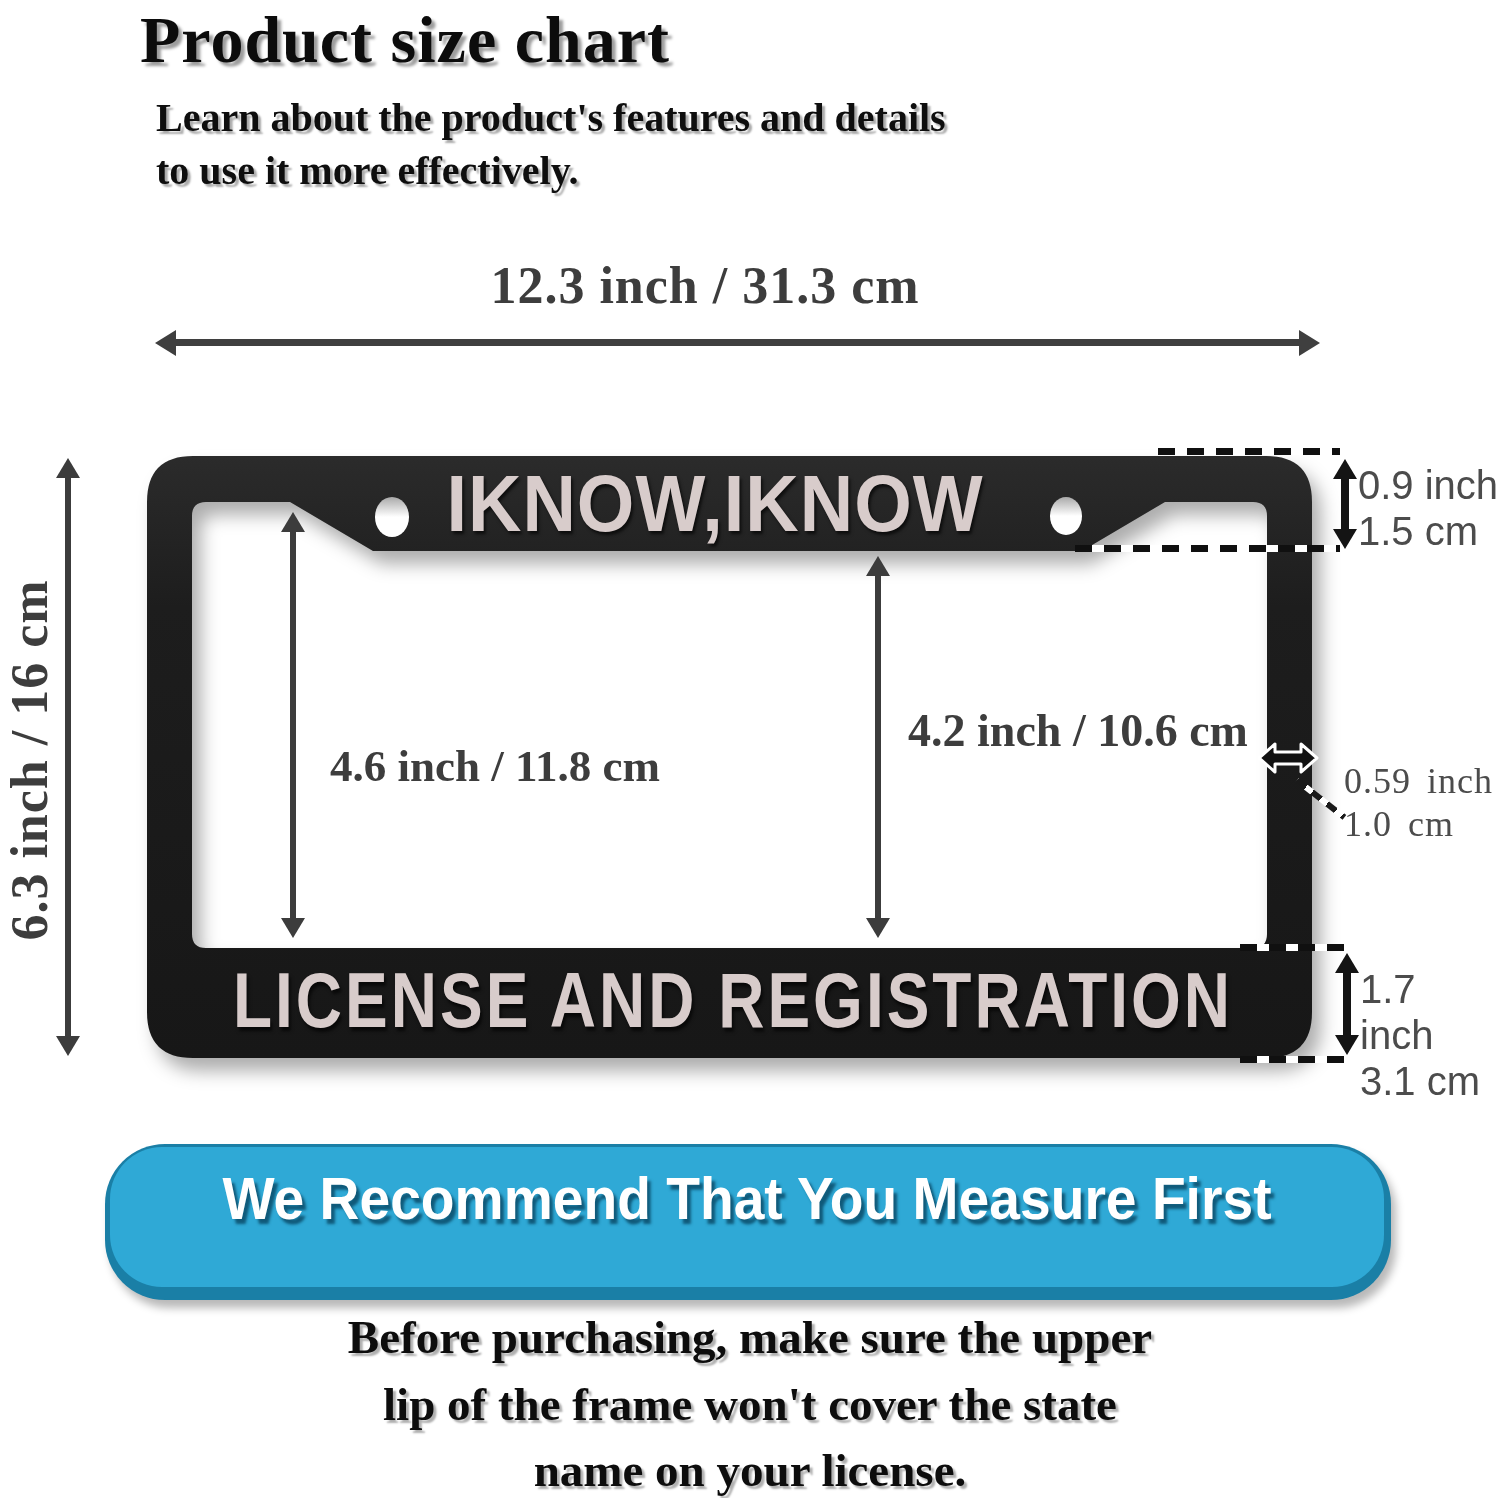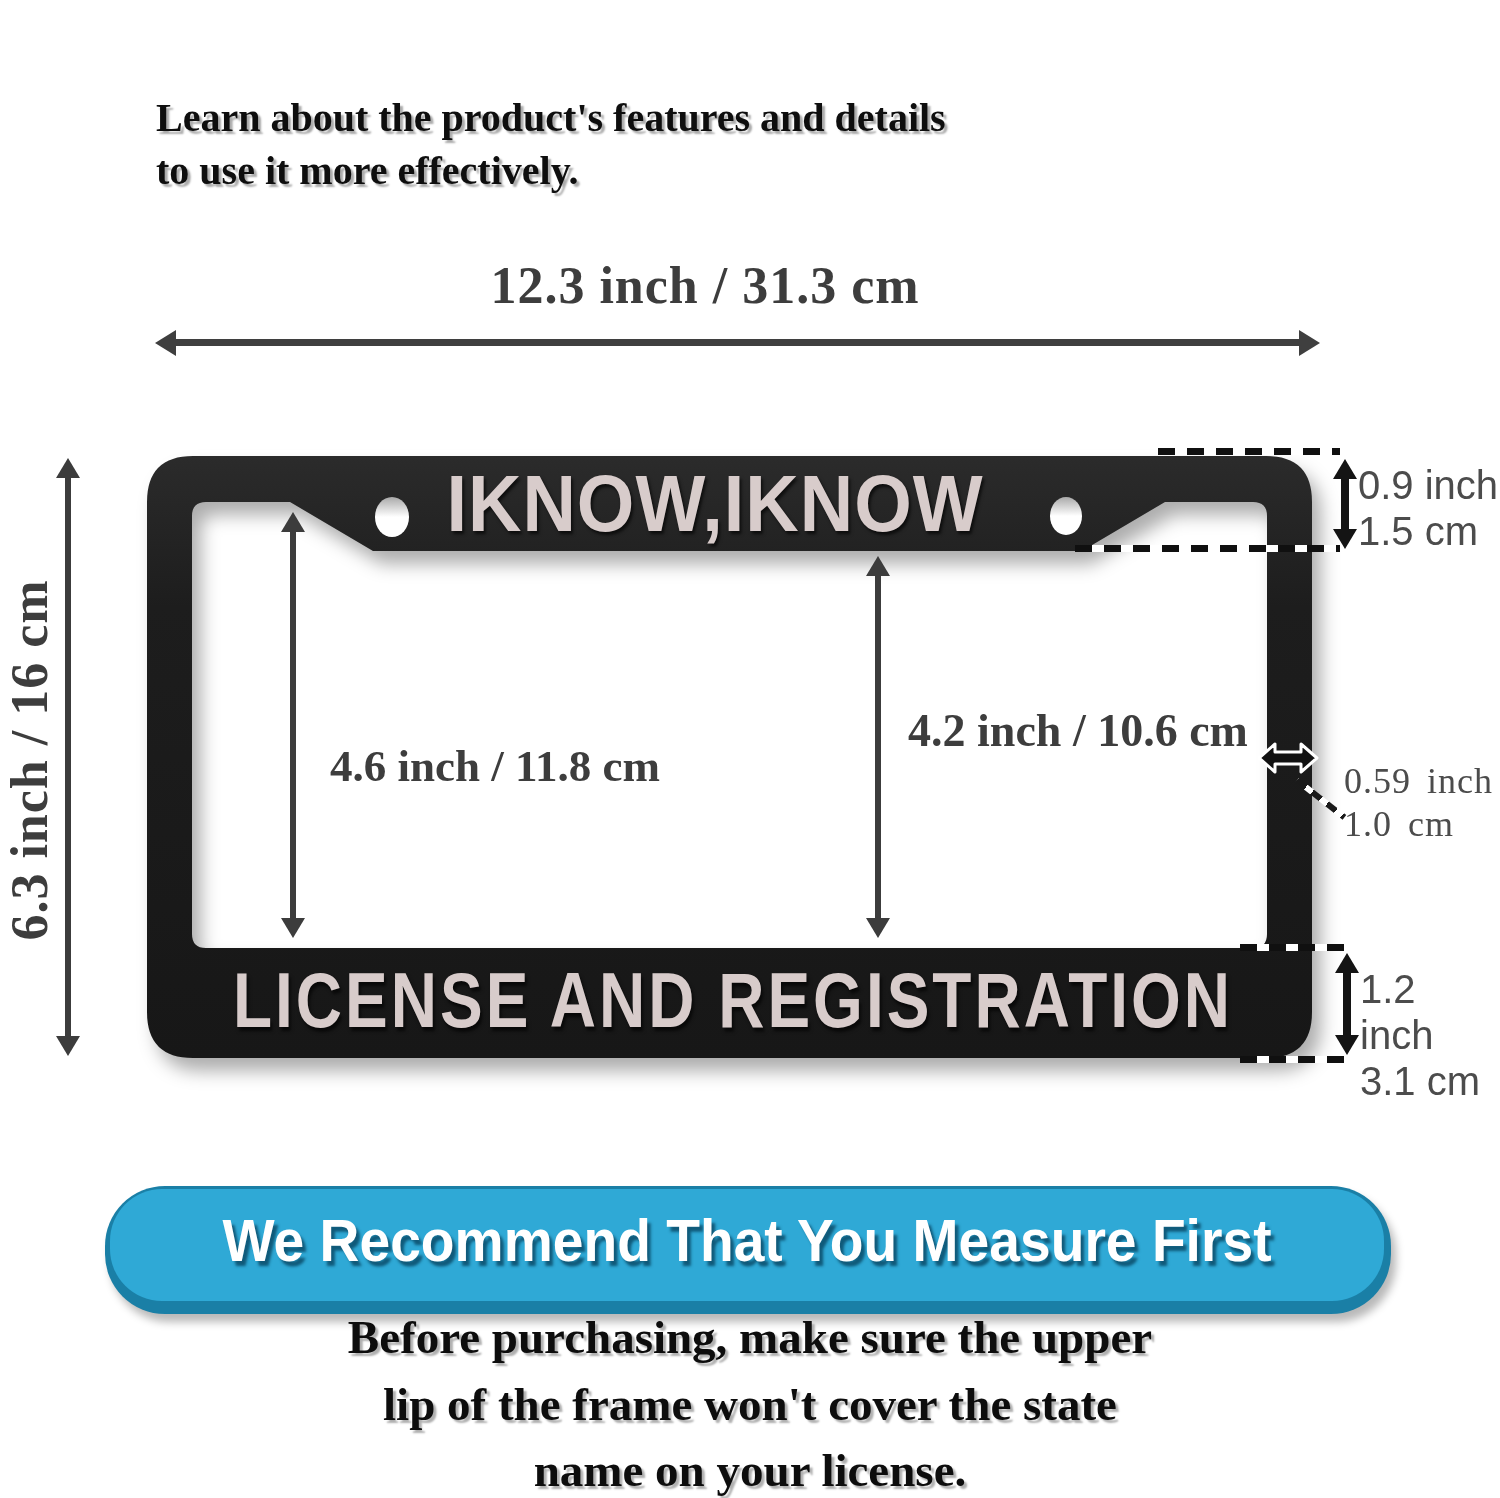--- a/index.html
+++ b/index.html
@@ -63,21 +63,21 @@
     position:absolute;color:var(--frame-text,#d8cccb);
     font-family:"Liberation Sans",sans-serif;font-weight:700;text-align:center;
     text-shadow:2px 3px 3px rgba(0,0,0,.65);
   }
   .frame-text.top{left:380px;top:458px;width:670px;height:92px;line-height:92px;
     font-size:74px;letter-spacing:1px;transform:scaleY(1.08);}
   .frame-text.bottom{left:190px;top:950px;width:1086px;height:100px;line-height:100px;
     font-size:64px;letter-spacing:3px;transform:scaleY(1.22);}
   
   .banner{
-    position:absolute;left:105px;top:1186px;width:1286px;height:128px;
+    position:absolute;left:105px;top:1144px;width:1286px;height:156px;
     border-radius:60px;background:var(--banner-edge,#1a7fa6);
     box-shadow:5px 8px 9px rgba(0,0,0,.28);
   }
   .banner-inner{
     position:absolute;left:5px;top:3px;right:7px;bottom:13px;border-radius:52px;
     background:var(--accent-blue,#2fa9d6);
   }
   .banner-text{
     position:absolute;left:0;top:0;width:100%;height:104px;line-height:104px;
     text-align:center;color:#ffffff;font-family:"Liberation Sans",sans-serif;
@@ -89,20 +89,21 @@
     position:absolute;left:150px;top:1304px;width:1200px;margin:0;
     font-size:47px;font-weight:700;color:#0d0d0d;text-align:center;line-height:1.42;
     white-space:pre-line;text-shadow:3px 3px 2px #b0b0b0;
   }
 </style>
 </head>
 <body>
 
 <div class="page">
 
+  <h1 class="title">Product size chart</h1>
   <p class="subtitle">Learn about the product's features and details
 to use it more effectively.</p>
 
   <div class="dim-label lbl-width">12.3 inch / 31.3 cm</div>
   <div class="harrow" style="left:175px;top:339px;width:1125px;"></div>
 
   <div class="dim-label lbl-height">6.3 inch / 16 cm</div>
   <div class="varrow" style="left:65px;top:477px;height:560px;"></div>
 
   <svg class="frame-svg" width="1185" height="620" viewBox="140 450 1185 620">
@@ -147,21 +148,21 @@
   <div class="leader" style="left:1299px;top:778px;"></div>
   <div class="side-label mono-label" style="left:1344px;top:760px;">
     <div>0.59 inch</div>
     <div>1.0 cm</div>
   </div>
 
   <div class="dashline" style="left:1240px;top:944px;width:112px;"></div>
   <div class="dashline" style="left:1240px;top:1056px;width:112px;"></div>
   <div class="varrow dark" style="left:1343px;top:972px;height:64px;width:8px;"></div>
   <div class="side-label" style="left:1360px;top:966px;">
-    <div>1.2 inch</div>
+    <div>1.7 inch</div>
     <div>3.1 cm</div>
   </div>
 
   <div class="banner">
     <div class="banner-inner">
       <div class="banner-text">We Recommend That You Measure First</div>
     </div>
   </div>
 
   <p class="footer-note">Before purchasing, make sure the upper

